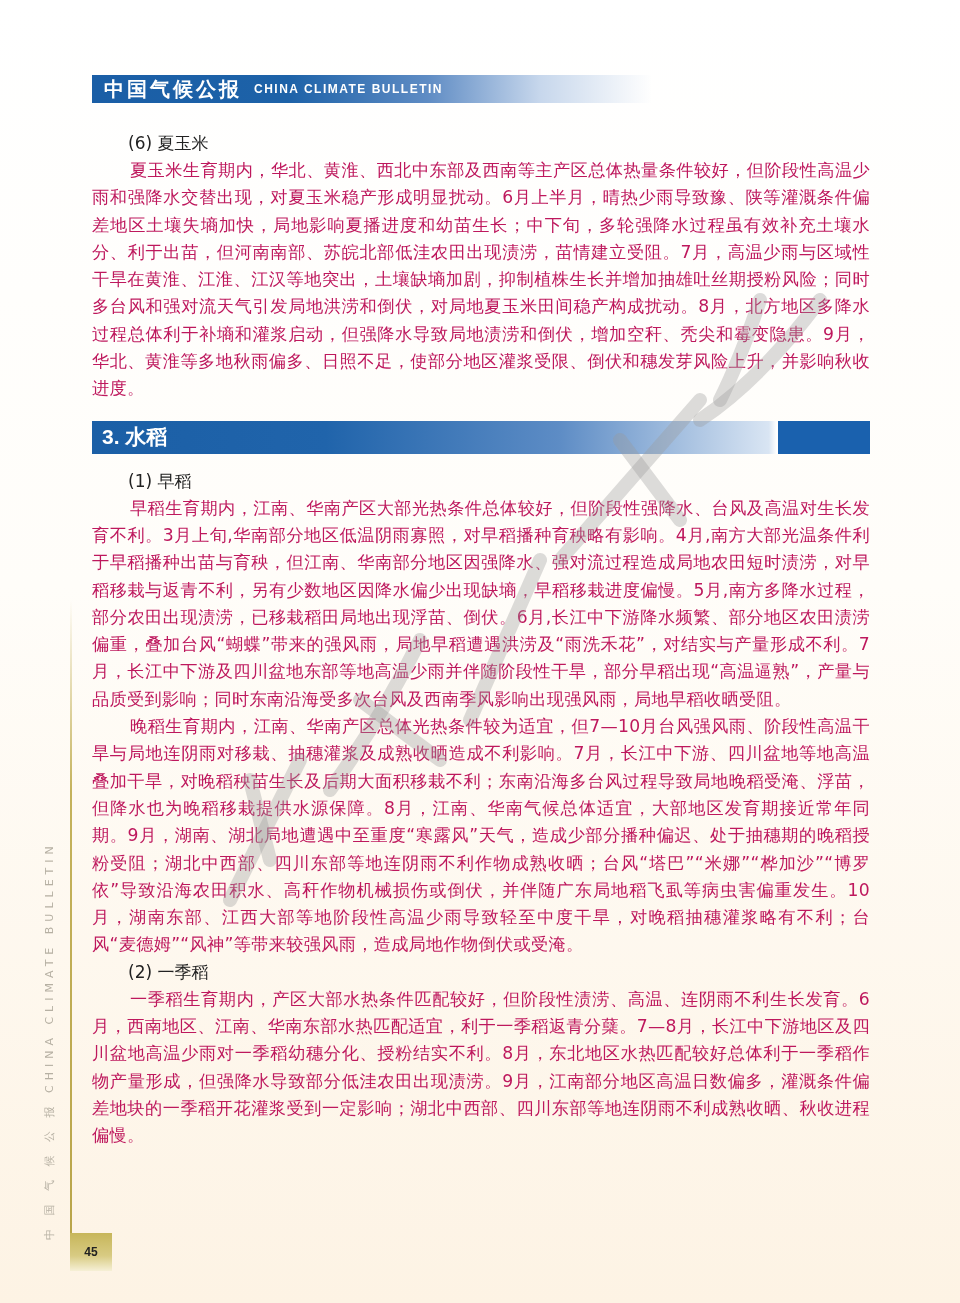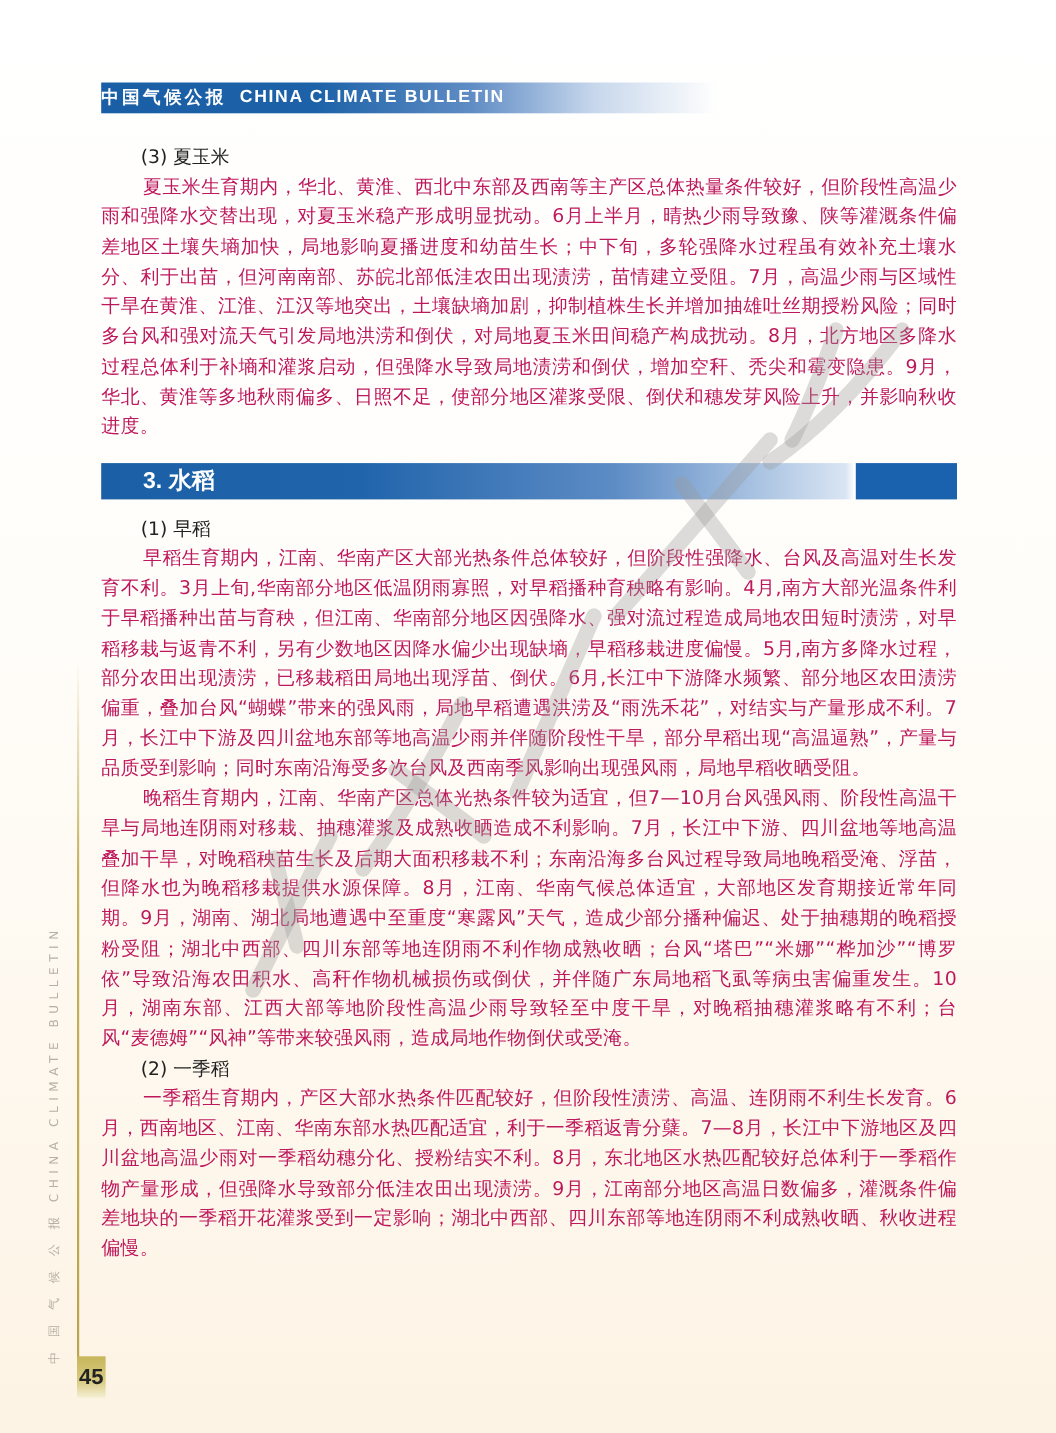--- a/index.html
+++ b/index.html
@@ -8,75 +8,75 @@
     background: linear-gradient(180deg, #ffffff 0%, #fffdf9 45%, #fdf3e4 100%);
     font-family: "DejaVu Sans", "Liberation Sans", sans-serif;
     color: #2b2b2b;
   }
   .header-bar {
     position: absolute; left: 92px; top: 75px; width: 560px; height: 28px;
     background: linear-gradient(90deg, #1a5ea6 0%, #1d62a8 35%, #5f8cc4 60%, #c7d7ec 80%, rgba(255,255,255,0) 100%);
     display: flex; align-items: center;
   }
   .header-bar .cn {
-    color: #fff; font-weight: bold; font-size: 16px; letter-spacing: 3px; 
+    color: #fff; font-weight: bold; font-size: 20px; letter-spacing: 3px; margin-left: 12px;
   }
   .header-bar .en {
-    color: #fff; font-weight: bold; font-size: 16px; letter-spacing: 1.5px; margin-left: 12px;
+    color: #fff; font-weight: bold; font-size: 12px; letter-spacing: 1.5px; margin-left: 12px;
     font-family: "Liberation Sans", sans-serif;
   }
   .content { position: absolute; left: 92px; top: 130px; width: 778px; }
   .sub-heading {
     font-size: 17px; line-height: 27px; margin-left: 36px; color: #222;
   }
   .para {
     font-size: 17.2px; line-height: 27.3px; text-indent: 38px; text-align: justify;
     margin: 0; color: #be185d; letter-spacing: 0.3px;
   }
   .section-bar {
     position: relative; height: 33px; margin: 18px 0 14px 0;
     background: linear-gradient(90deg, #1b5fa6 0%, #2064ab 30%, #5d8cc5 60%, #d9e5f3 87%, #ffffff 88%);
-    display: flex; align-items: center; padding-left: 28px;
+    display: flex; align-items: center;
   }
   .section-bar .accent {
     position: absolute; right: 0; top: 0; width: 92px; height: 33px; background: #1a61ae;
   }
   .section-bar .title {
     color: #fff; font-weight: bold; font-size: 21px; margin-left: 10px;
     font-family: "Liberation Sans", "DejaVu Sans", sans-serif;
   }
   .side-line {
     position: absolute; left: 70px; top: 600px; width: 2px; height: 640px;
     background: linear-gradient(180deg, rgba(196,178,92,0) 0%, #c4b25c 30%, #b9a54a 100%);
   }
   .side-text {
     position: absolute; left: 42px; top: 1240px; transform-origin: 0 0; transform: rotate(-90deg);
     white-space: nowrap; font-size: 11px; letter-spacing: 5px; color: #b6b0a3;
   }
   .page-num {
-    position: absolute; left: 70px; top: 1233px; width: 26px; height: 38px;
+    position: absolute; left: 70px; top: 1233px; width: 42px; height: 38px;
     background: linear-gradient(180deg, #c7b65a 0%, #d8cb83 60%, #f6f0d6 100%);
     display: flex; align-items: center; justify-content: center;
-    font-weight: bold; font-size: 20px; color: #222;
+    font-weight: bold; font-size: 12px; color: #222;
     font-family: "Liberation Sans", sans-serif;
   }
   .watermark {
     position: absolute; left: 0; top: 0; width: 960px; height: 1303px; pointer-events: none;
   }
 </style>
 </head>
 <body>
 
 <div class="header-bar">
   <span class="cn">中国气候公报</span>
   <span class="en">CHINA CLIMATE BULLETIN</span>
 </div>
 
 <div class="content">
-  <div class="sub-heading">(3) 夏玉米</div>
+  <div class="sub-heading">(6) 夏玉米</div>
   <p class="para">夏玉米生育期内，华北、黄淮、西北中东部及西南等主产区总体热量条件较好，但阶段性高温少雨和强降水交替出现，对夏玉米稳产形成明显扰动。6月上半月，晴热少雨导致豫、陕等灌溉条件偏差地区土壤失墒加快，局地影响夏播进度和幼苗生长；中下旬，多轮强降水过程虽有效补充土壤水分、利于出苗，但河南南部、苏皖北部低洼农田出现渍涝，苗情建立受阻。7月，高温少雨与区域性干旱在黄淮、江淮、江汉等地突出，土壤缺墒加剧，抑制植株生长并增加抽雄吐丝期授粉风险；同时多台风和强对流天气引发局地洪涝和倒伏，对局地夏玉米田间稳产构成扰动。8月，北方地区多降水过程总体利于补墒和灌浆启动，但强降水导致局地渍涝和倒伏，增加空秆、秃尖和霉变隐患。9月，华北、黄淮等多地秋雨偏多、日照不足，使部分地区灌浆受限、倒伏和穗发芽风险上升，并影响秋收进度。</p>
 
   <div class="section-bar">
     <span class="title">3. 水稻</span>
     <span class="accent"></span>
   </div>
 
   <div class="sub-heading">(1) 早稻</div>
   <p class="para">早稻生育期内，江南、华南产区大部光热条件总体较好，但阶段性强降水、台风及高温对生长发育不利。3月上旬,华南部分地区低温阴雨寡照，对早稻播种育秧略有影响。4月,南方大部光温条件利于早稻播种出苗与育秧，但江南、华南部分地区因强降水、强对流过程造成局地农田短时渍涝，对早稻移栽与返青不利，另有少数地区因降水偏少出现缺墒，早稻移栽进度偏慢。5月,南方多降水过程，部分农田出现渍涝，已移栽稻田局地出现浮苗、倒伏。6月,长江中下游降水频繁、部分地区农田渍涝偏重，叠加台风“蝴蝶”带来的强风雨，局地早稻遭遇洪涝及“雨洗禾花”，对结实与产量形成不利。7月，长江中下游及四川盆地东部等地高温少雨并伴随阶段性干旱，部分早稻出现“高温逼熟”，产量与品质受到影响；同时东南沿海受多次台风及西南季风影响出现强风雨，局地早稻收晒受阻。</p>
 

